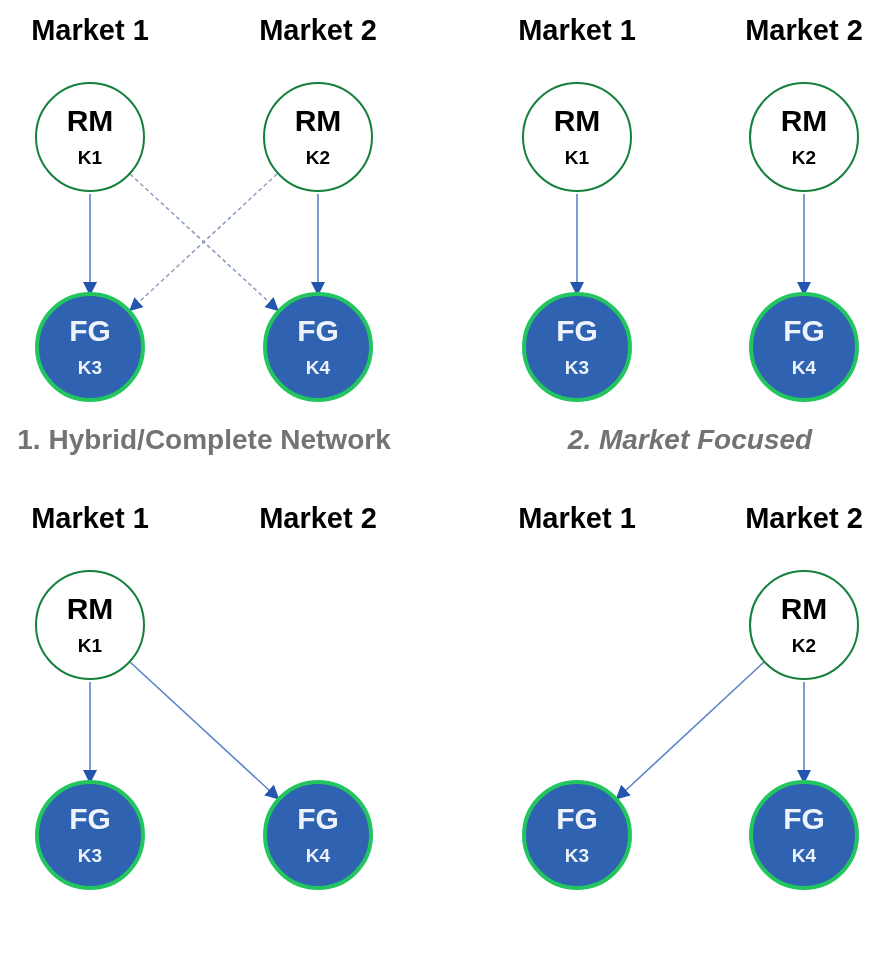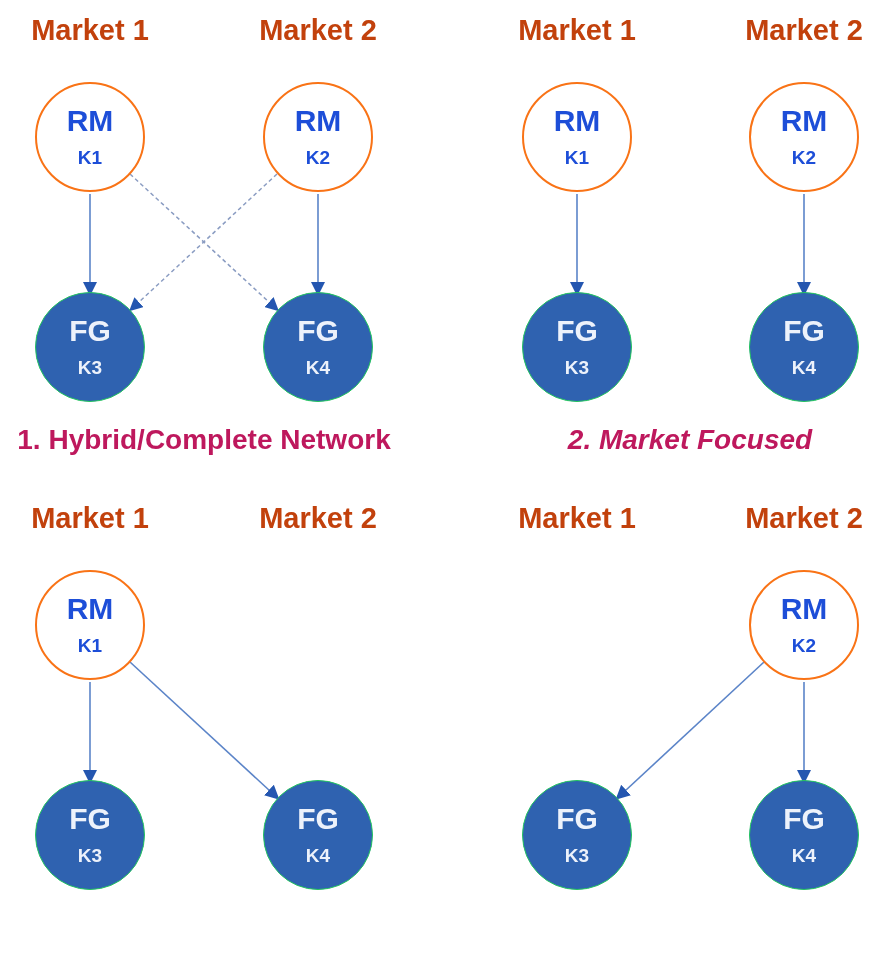--- a/index.html
+++ b/index.html
@@ -25,21 +25,21 @@
     width: 443px;
     height: 470px;
   }
   .market-header {
     position: absolute;
     top: 14px;
     transform: translateX(-50%);
     font-size: 29px;
     font-weight: 700;
     letter-spacing: 0px;
-    color: #c2410c;
+    color: #000000;
     white-space: nowrap;
   }
   .edges {
     position: absolute;
     left: 0;
     top: 0;
     pointer-events: none;
   }
   .node {
     position: absolute;
@@ -48,46 +48,46 @@
     border-radius: 50%;
     display: flex;
     flex-direction: column;
     align-items: center;
     justify-content: center;
     box-sizing: border-box;
     text-align: center;
   }
   .node.rm {
     background: #ffffff;
-    border: 2px solid #f97316;
-    color: #1d4ed8;
+    border: 2px solid #15803d;
+    color: #000000;
   }
   .node.fg {
     background: #2f62b0;
-    border: 1px solid #22c55e;
+    border: 4px solid #22c55e;
     color: #edf2fb;
   }
   .node-label {
     font-size: 30px;
     font-weight: 600;
     line-height: 32px;
   }
   .node-sublabel {
     font-size: 19px;
     font-weight: 700;
     line-height: 22px;
     margin-top: 10px;
   }
   .caption {
     position: absolute;
     top: 424px;
     transform: translateX(-50%);
     font-size: 28px;
     font-weight: 700;
-    color: #be185d;
+    color: #737373;
     white-space: nowrap;
   }
 </style>
 </head>
 <body>
 
 <div class="canvas">
 
   <section class="panel" style="left:0; top:0;">
     <div class="market-header" style="left:90px;">Market 1</div>

